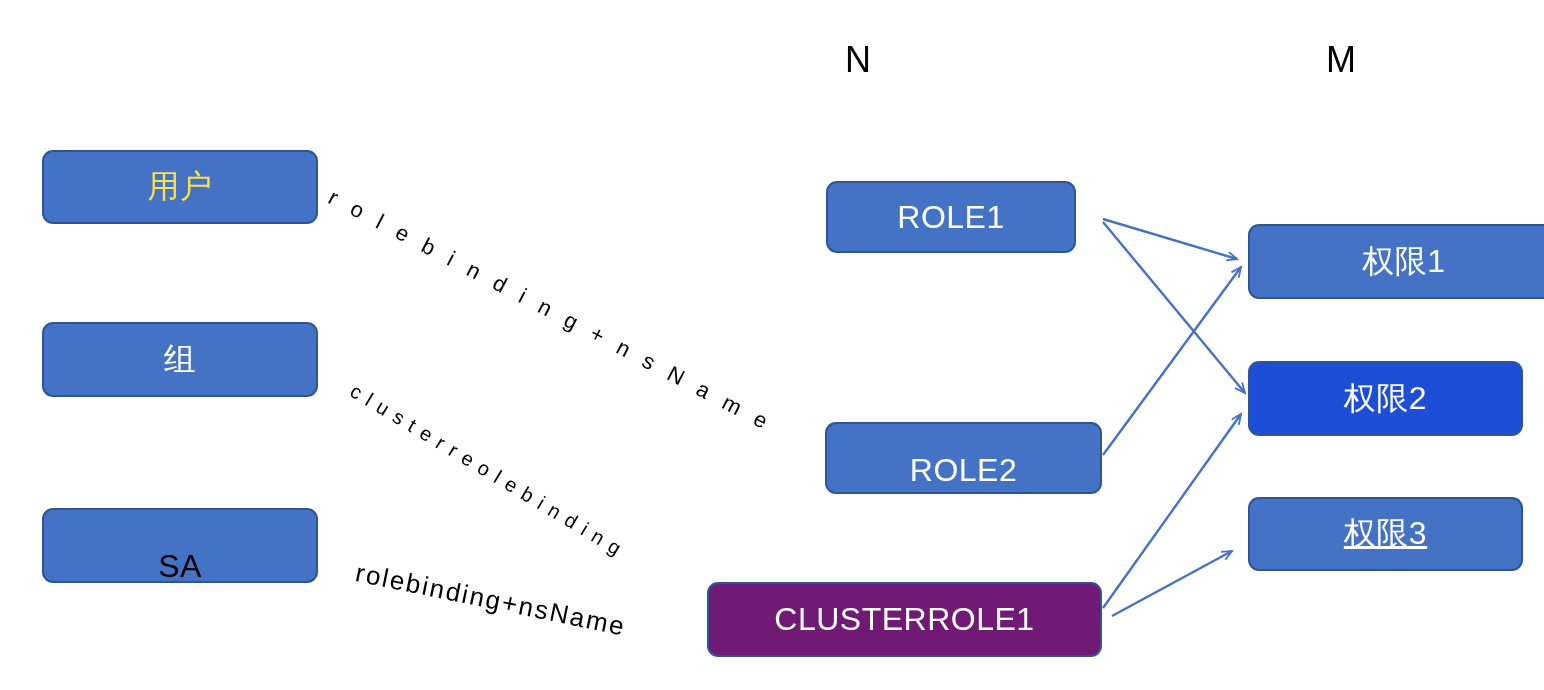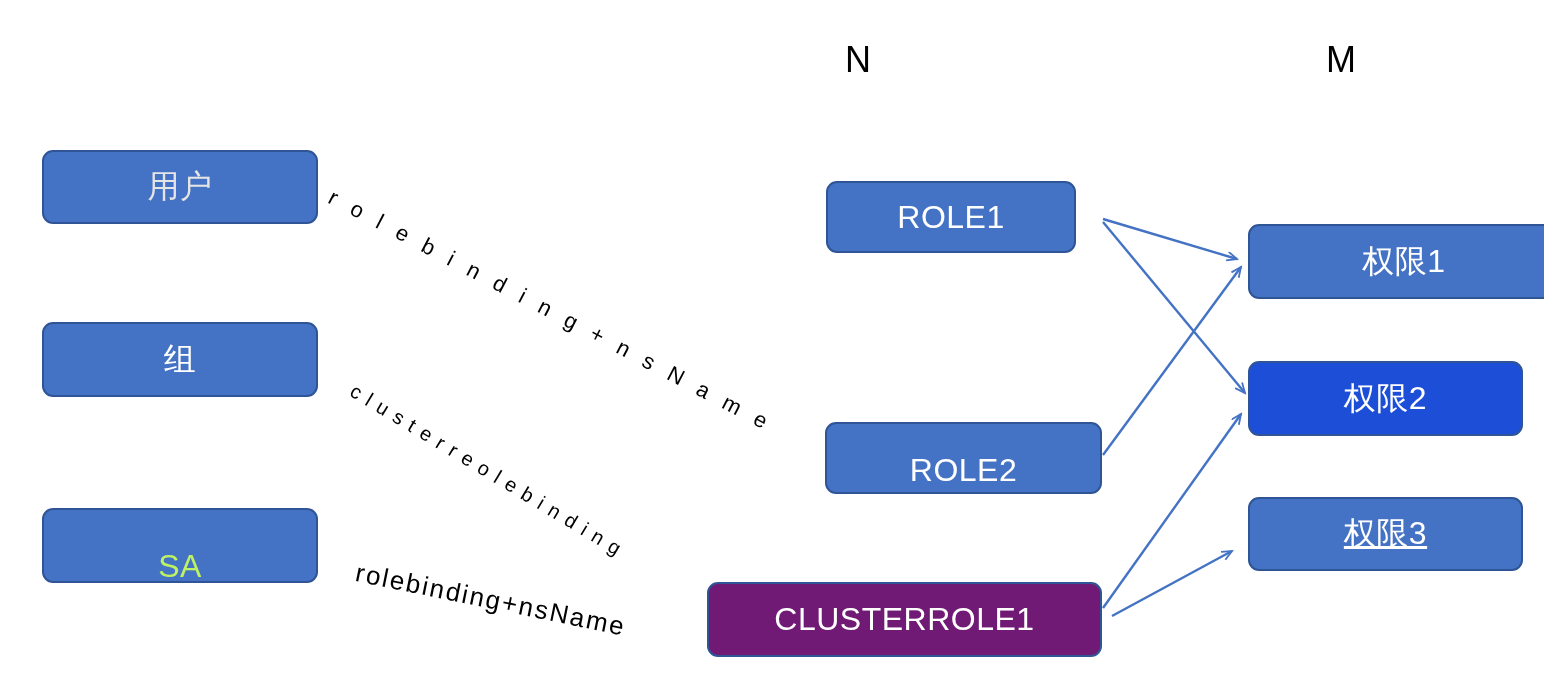--- a/index.html
+++ b/index.html
@@ -62,27 +62,27 @@
         <line x1="1103" y1="608" x2="1241" y2="414" stroke="#4472C4" stroke-width="2.4" marker-end="url(#arrowhead)"></line>
         <line x1="1112" y1="616" x2="1232" y2="551" stroke="#4472C4" stroke-width="2.4" marker-end="url(#arrowhead)"></line>
       </g>
   </svg>
   <div id="headers-layer">
       <div class="col-header" style="left: 845px; top: 42px; color: rgb(0, 0, 0);">N</div>
       <div class="col-header" style="left: 1326px; top: 42px; color: rgb(0, 0, 0);">M</div>
     </div>
   <div id="nodes-layer">
       <div class="node" style="left: 42px; top: 150px; width: 276px; height: 74px; background: rgb(68, 114, 196); border: 2px solid rgb(47, 85, 151);">
-        <span style="color: #e5e5e5;">用户</span>
+        <span style="color: #fde047;">用户</span>
       </div>
       <div class="node" style="left: 42px; top: 322px; width: 276px; height: 75px; background: rgb(68, 114, 196); border: 2px solid rgb(47, 85, 151);">
         <span style="color: rgb(255, 255, 255);">组</span>
       </div>
       <div class="node" style="left: 42px; top: 508px; width: 276px; height: 75px; background: rgb(68, 114, 196); border: 2px solid rgb(47, 85, 151);">
-        <span style="color: #bef264; margin-top: 42px;">SA</span>
+        <span style="color: #000000; margin-top: 42px;">SA</span>
       </div>
       <div class="node" style="left: 826px; top: 181px; width: 250px; height: 72px; background: rgb(68, 114, 196); border: 2px solid rgb(47, 85, 151);">
         <span style="color: rgb(255, 255, 255);">ROLE1</span>
       </div>
       <div class="node" style="left: 825px; top: 422px; width: 277px; height: 72px; background: rgb(68, 114, 196); border: 2px solid rgb(47, 85, 151);">
         <span style="color: rgb(255, 255, 255); margin-top: 24px;">ROLE2</span>
       </div>
       <div class="node" style="left: 707px; top: 582px; width: 395px; height: 75px; background: #701a75; border: 2px solid rgb(47, 85, 151);">
         <span style="color: rgb(255, 255, 255);">CLUSTERROLE1</span>
       </div>

